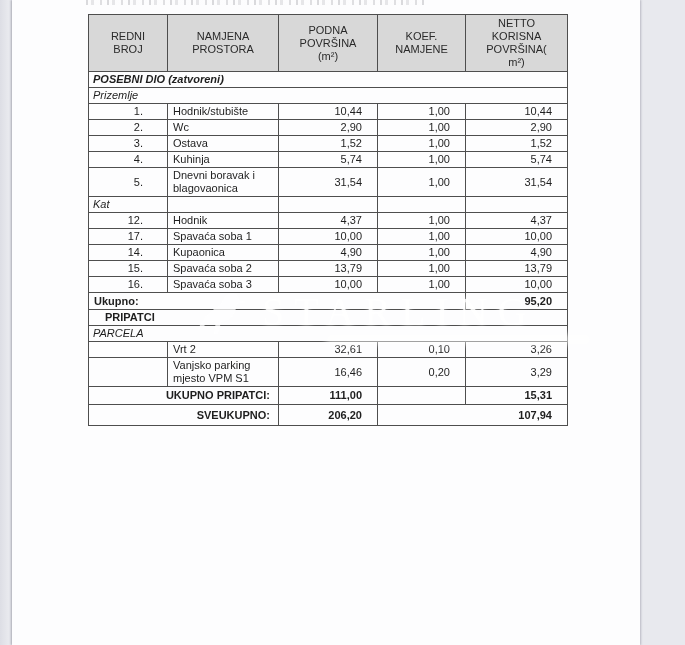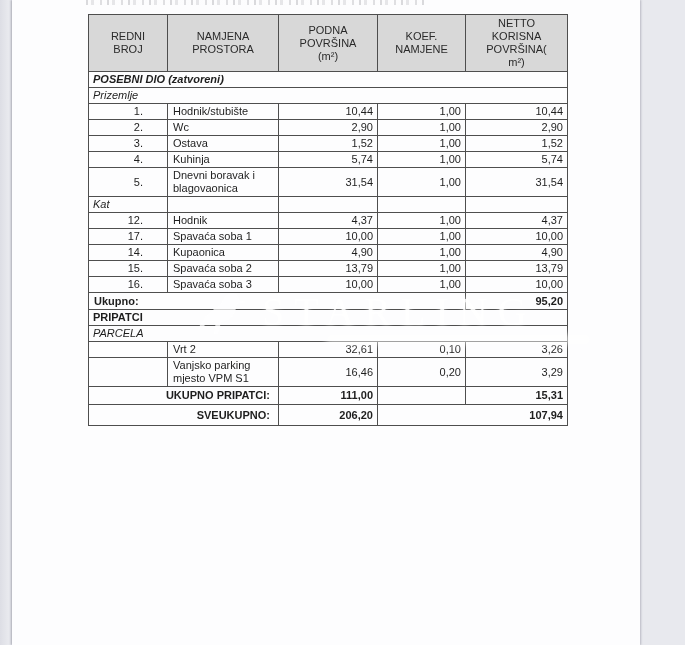--- a/index.html
+++ b/index.html
@@ -59,25 +59,25 @@
   .area-table td.hdr {
     background: #d8d8d8;
     text-align: center;
     height: 54px;
     white-space: pre-line;
     line-height: 13px;
     color: #2a2a2a;
   }
   td.c-num { text-align: right; padding-right: 24px; }
   td.c-name { text-align: left; padding-left: 5px; }
-  td.c-val { text-align: right; padding-right: 4px; }
+  td.c-val { text-align: right; padding-right: 15px; }
   tr.r-item td { height: 12px; }
   tr.r-sec td { height: 13px; }
   td.sec-bold { font-weight: bold; font-style: italic; padding-left: 4px; }
-  td.sec-bold-up { font-weight: bold; padding-left: 4px; }
+  td.sec-bold-up { font-weight: bold; padding-left: 16px; }
   td.sec-italic { font-style: italic; padding-left: 4px; }
   tr.r-ukupno td { height: 14px; font-weight: bold; }
   td.tot-left { text-align: left; }
   tr.r-totp td { height: 15px; font-weight: bold; }
   td.tot-right { text-align: right; padding-right: 8px; }
   tr.r-sve td { height: 18px; font-weight: bold; margin-top: 13px; }
   
   .watermark {
     position: absolute;
     left: 0; top: 0; width: 628px; height: 645px;

